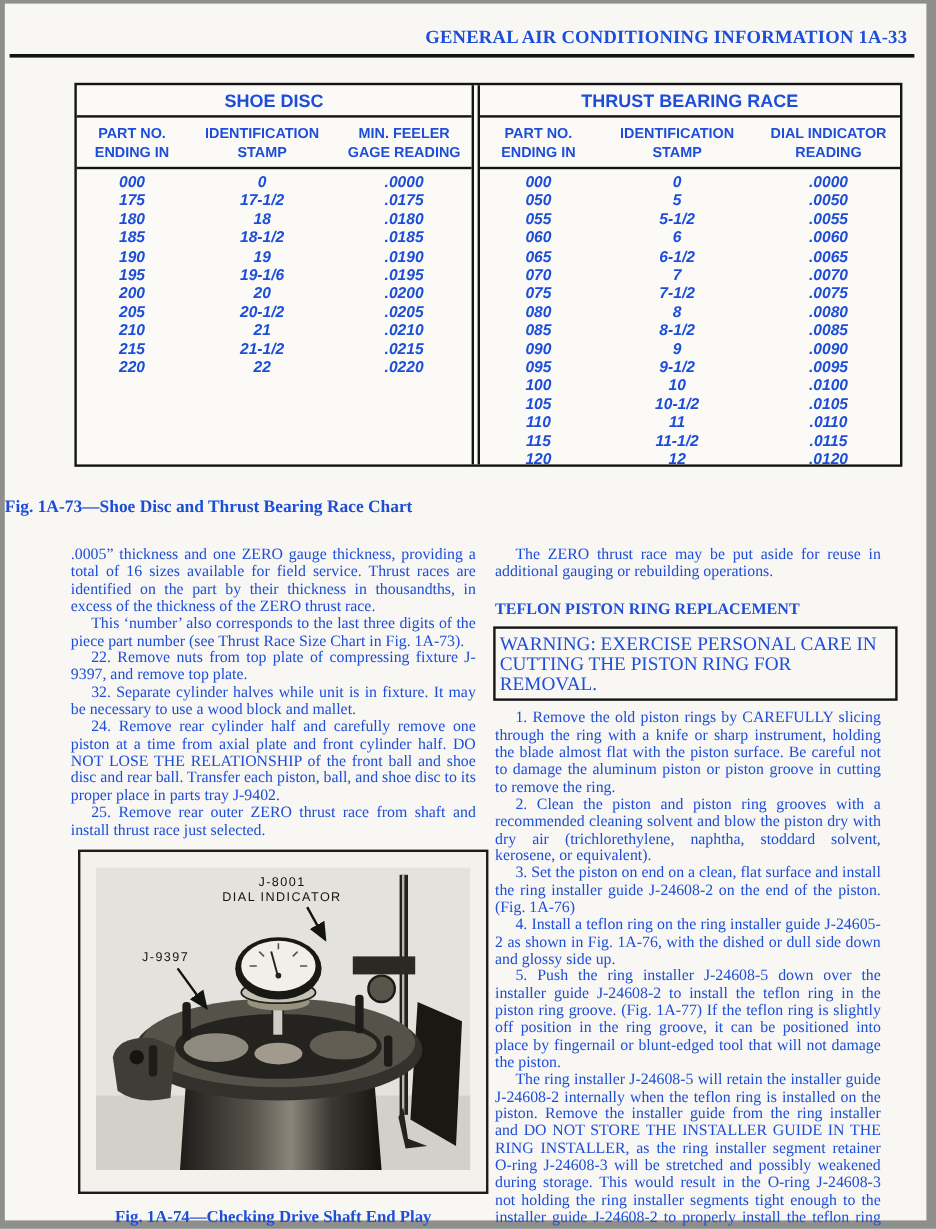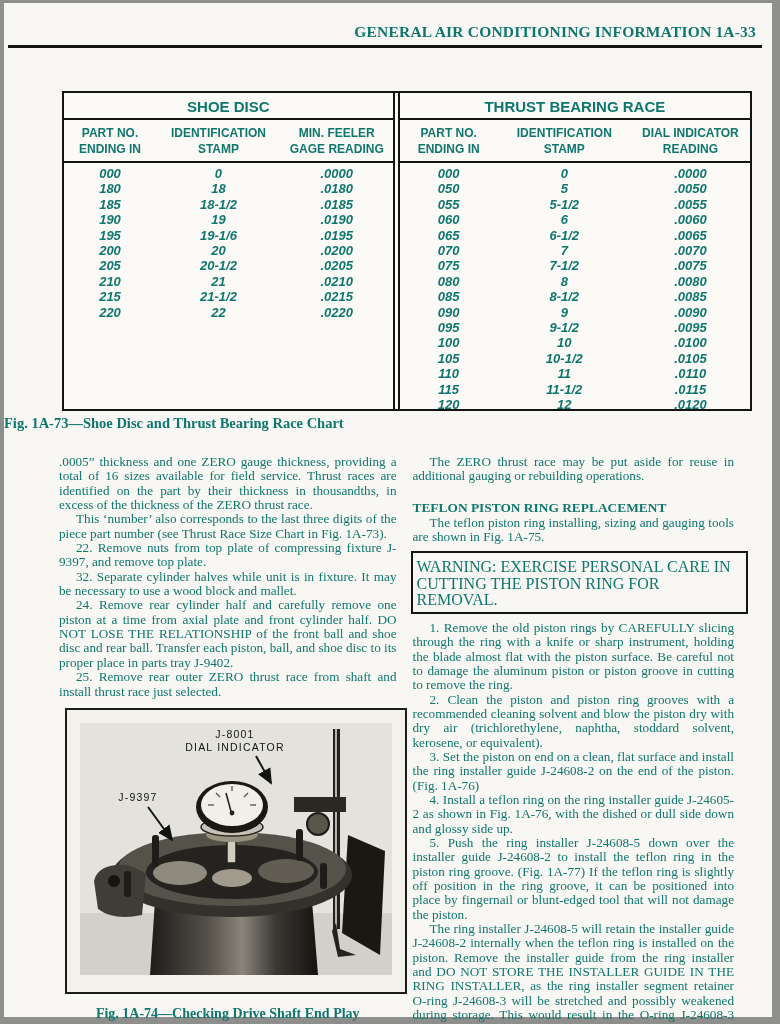--- a/index.html
+++ b/index.html
@@ -5,36 +5,36 @@
   html,body{margin:0;padding:0;}
   body{
     width:780px;height:1024px;
     background:#8e8e8c;
     font-family:"Liberation Serif", serif;
     position:relative;
     overflow:hidden;
   }
   .page{
     position:absolute;left:4px;top:3px;right:8px;bottom:7px;
-    background:#f8f7f3;color:#0f766e;
+    background:#f8f7f3;color:#1d4ed8;
   }
   
   .running-head{
     position:absolute;top:20px;right:16px;
     font-weight:bold;font-size:15.5px;letter-spacing:.2px;
     font-family:"Liberation Serif",serif;
   }
   .header-rule{
     position:absolute;top:42px;left:4px;right:10px;height:2.5px;background:#141413;
   }
   
   .chart-box{
     position:absolute;left:58px;top:66px;width:690px;height:320px;
     border:2.5px solid #141413;background:#fbfaf7;
-    display:flex;box-sizing:border-box;margin-top:22px;
+    display:flex;box-sizing:border-box;
   }
   .tbl{box-sizing:border-box;}
   .tbl.left{width:48.2%;border-right:2px solid #141413;margin-right:3px;}
   .tbl.right{width:51.8%;border-left:2px solid #141413;flex:1;}
   .tbl-title{
     text-align:center;font-family:"Liberation Sans",sans-serif;
     font-weight:bold;font-size:15px;padding:5px 0 3px;
     border-bottom:2px solid #141413;
   }
   .tbl-cols{
@@ -98,20 +98,25 @@
 STAMP</div><div class="th">MIN. FEELER
 GAGE READING</div></div>
       <div class="tbl-rows">
 
           <div class="tr">
             <div class="td">000</div>
             <div class="td">0</div>
             <div class="td">.0000</div>
           </div>
 
+          <div class="tr">
+            <div class="td">175</div>
+            <div class="td">17-1/2</div>
+            <div class="td">.0175</div>
+          </div>
 
           <div class="tr">
             <div class="td">180</div>
             <div class="td">18</div>
             <div class="td">.0180</div>
           </div>
 
           <div class="tr">
             <div class="td">185</div>
             <div class="td">18-1/2</div>
@@ -349,21 +354,20 @@
           <line x1="176" y1="33" x2="191" y2="60" stroke="#131311" stroke-width="2" marker-end="url(#ah)"></line>
           <line x1="68" y1="84" x2="92" y2="117" stroke="#131311" stroke-width="2" marker-end="url(#ah)"></line>
         </svg>
       </div>
       <div class="caption fig-cap">Fig. 1A-74—Checking Drive Shaft End Play</div>
     </div>
 
     <div class="col">
       <p>The ZERO thrust race may be put aside for reuse in additional gauging or rebuilding operations.</p>
       <h3>TEFLON PISTON RING REPLACEMENT</h3>
-      <p>The teflon piston ring installing, sizing and gauging tools are shown in Fig. 1A-75.</p>
       <div class="warning">WARNING:  EXERCISE PERSONAL CARE IN CUTTING THE PISTON RING FOR REMOVAL.</div>
       <p>1. Remove the old piston rings by CAREFULLY slicing through the ring with a knife or sharp instrument, holding the blade almost flat with the piston surface. Be careful not to damage the aluminum piston or piston groove in cutting to remove the ring.</p>
       <p>2. Clean the piston and piston ring grooves with a recommended cleaning solvent and blow the piston dry with dry air (trichlorethylene, naphtha, stoddard solvent, kerosene, or equivalent).</p>
       <p>3. Set the piston on end on a clean, flat surface and install the ring installer guide J-24608-2 on the end of the piston. (Fig. 1A-76)</p>
       <p>4. Install a teflon ring on the ring installer guide J-24605-2 as shown in Fig. 1A-76, with the dished or dull side down and glossy side up.</p>
       <p>5. Push the ring installer J-24608-5 down over the installer guide J-24608-2 to install the teflon ring in the piston ring groove. (Fig. 1A-77) If the teflon ring is slightly off position in the ring groove, it can be positioned into place by fingernail or blunt-edged tool that will not damage the piston.</p>
       <p>The ring installer J-24608-5 will retain the installer guide J-24608-2 internally when the teflon ring is installed on the piston. Remove the installer guide from the ring installer and DO NOT STORE THE INSTALLER GUIDE IN THE RING INSTALLER, as the ring installer segment retainer O-ring J-24608-3 will be stretched and possibly weakened during storage. This would result in the O-ring J-24608-3 not holding the ring installer segments tight enough to the installer guide J-24608-2 to properly install the teflon ring on the piston.</p>
     </div>
   </div>
 

